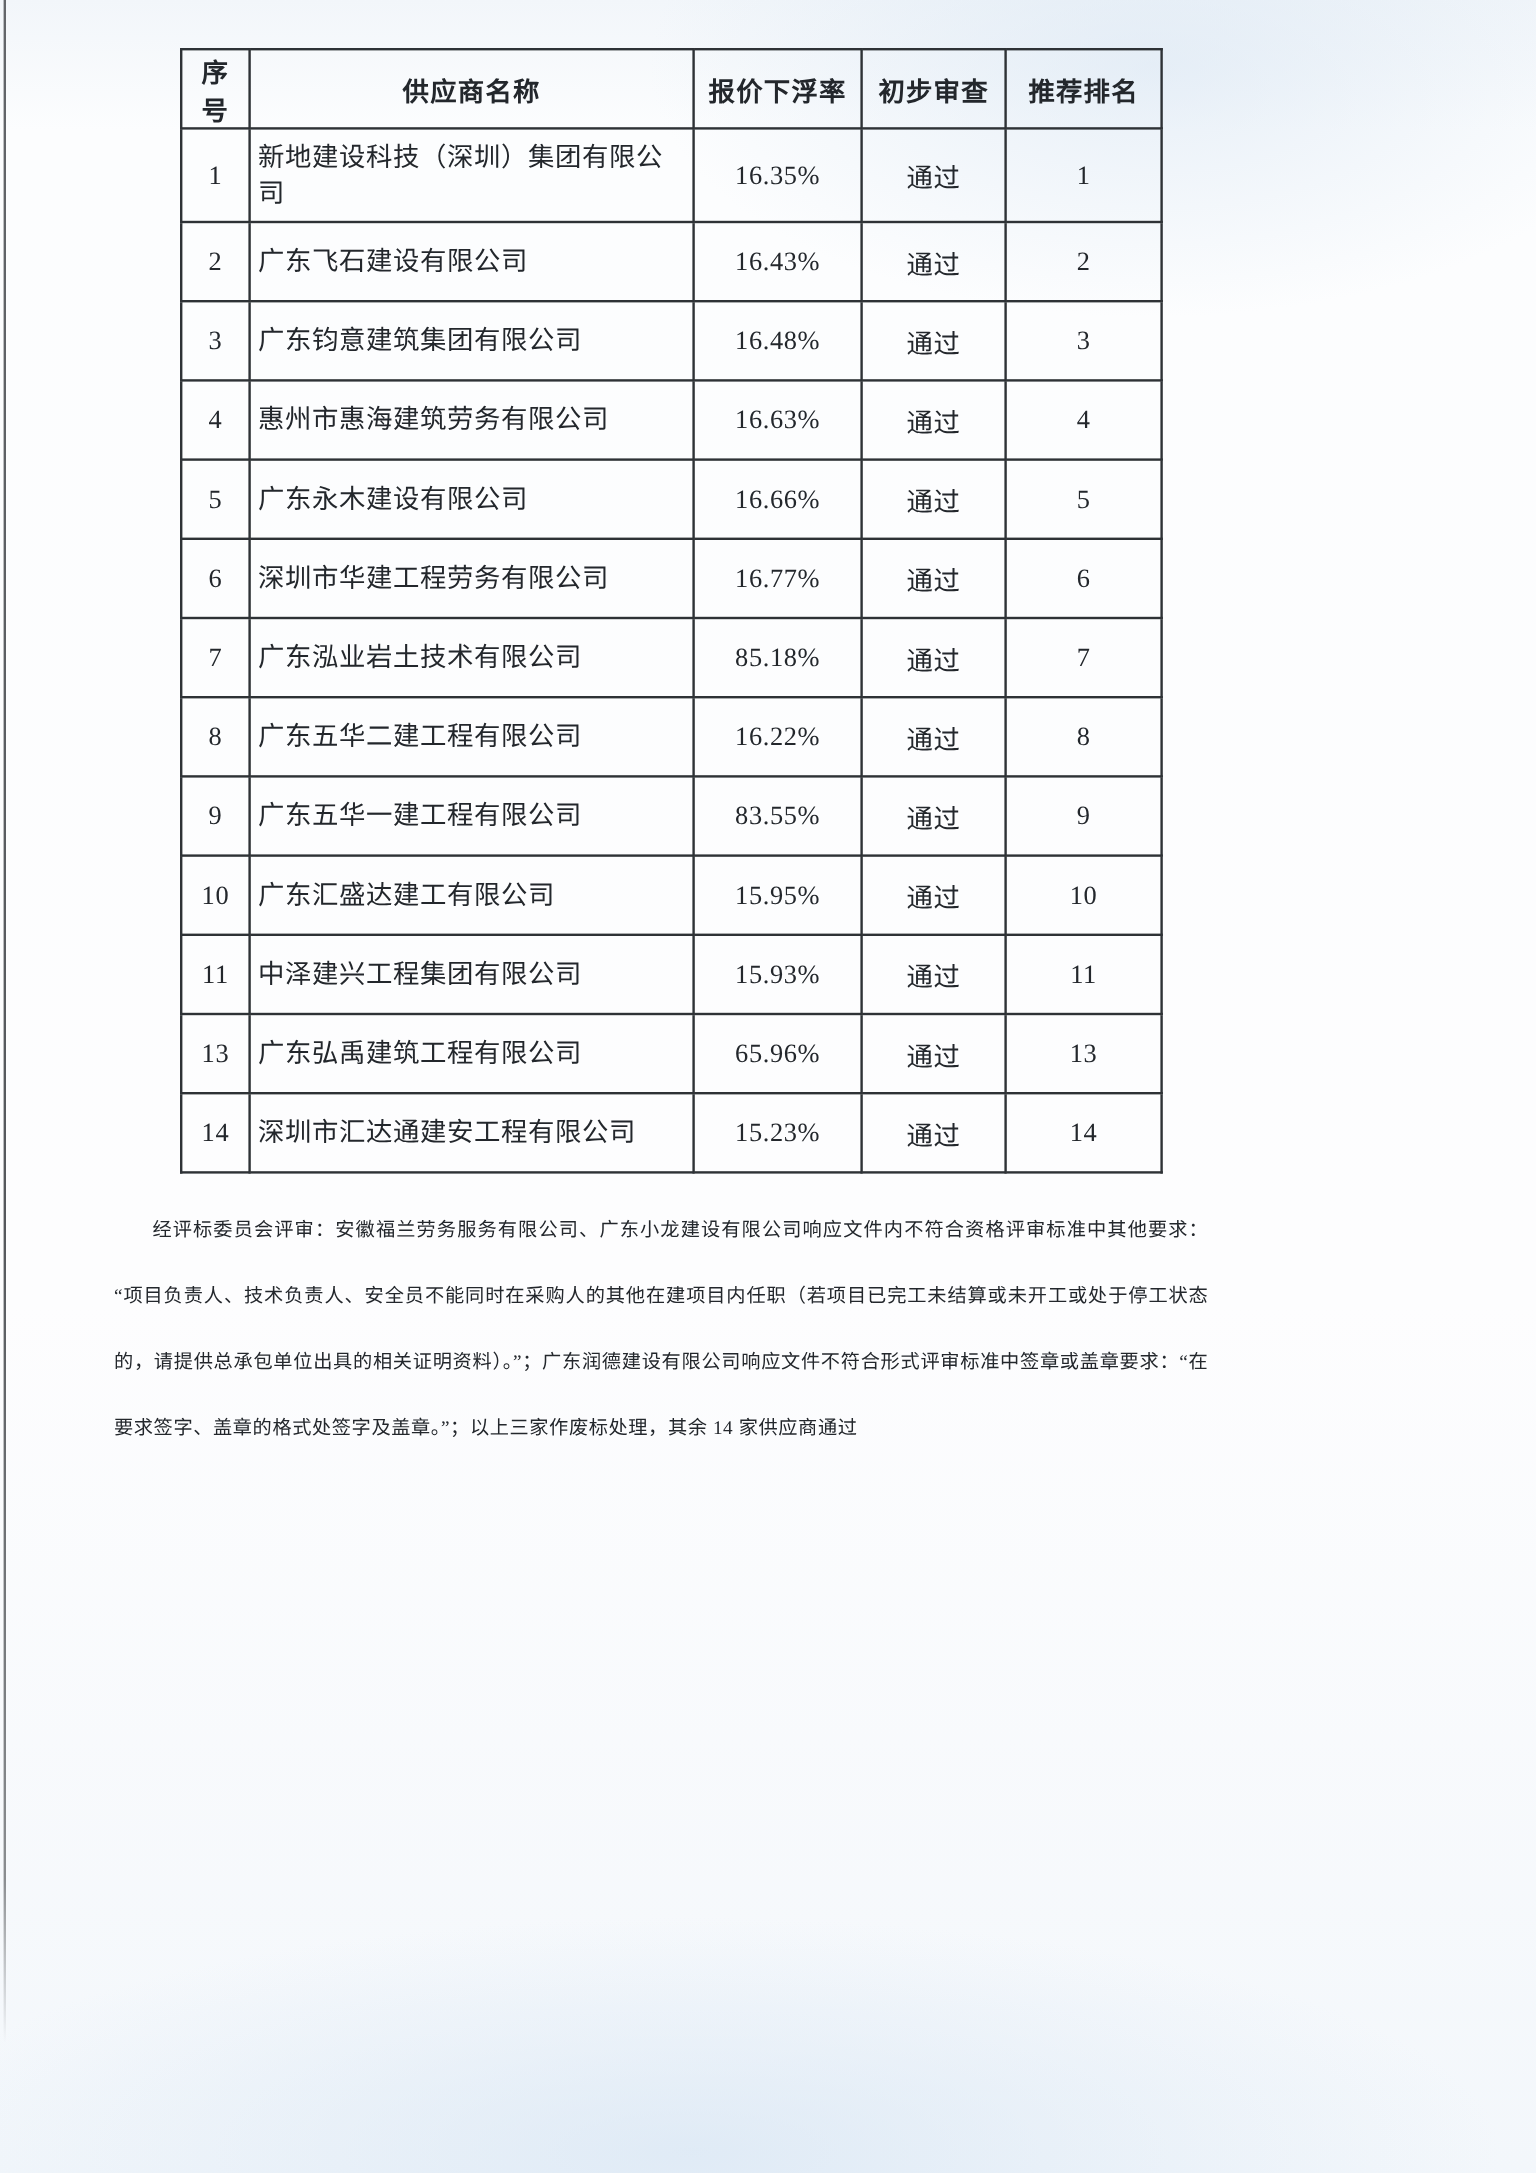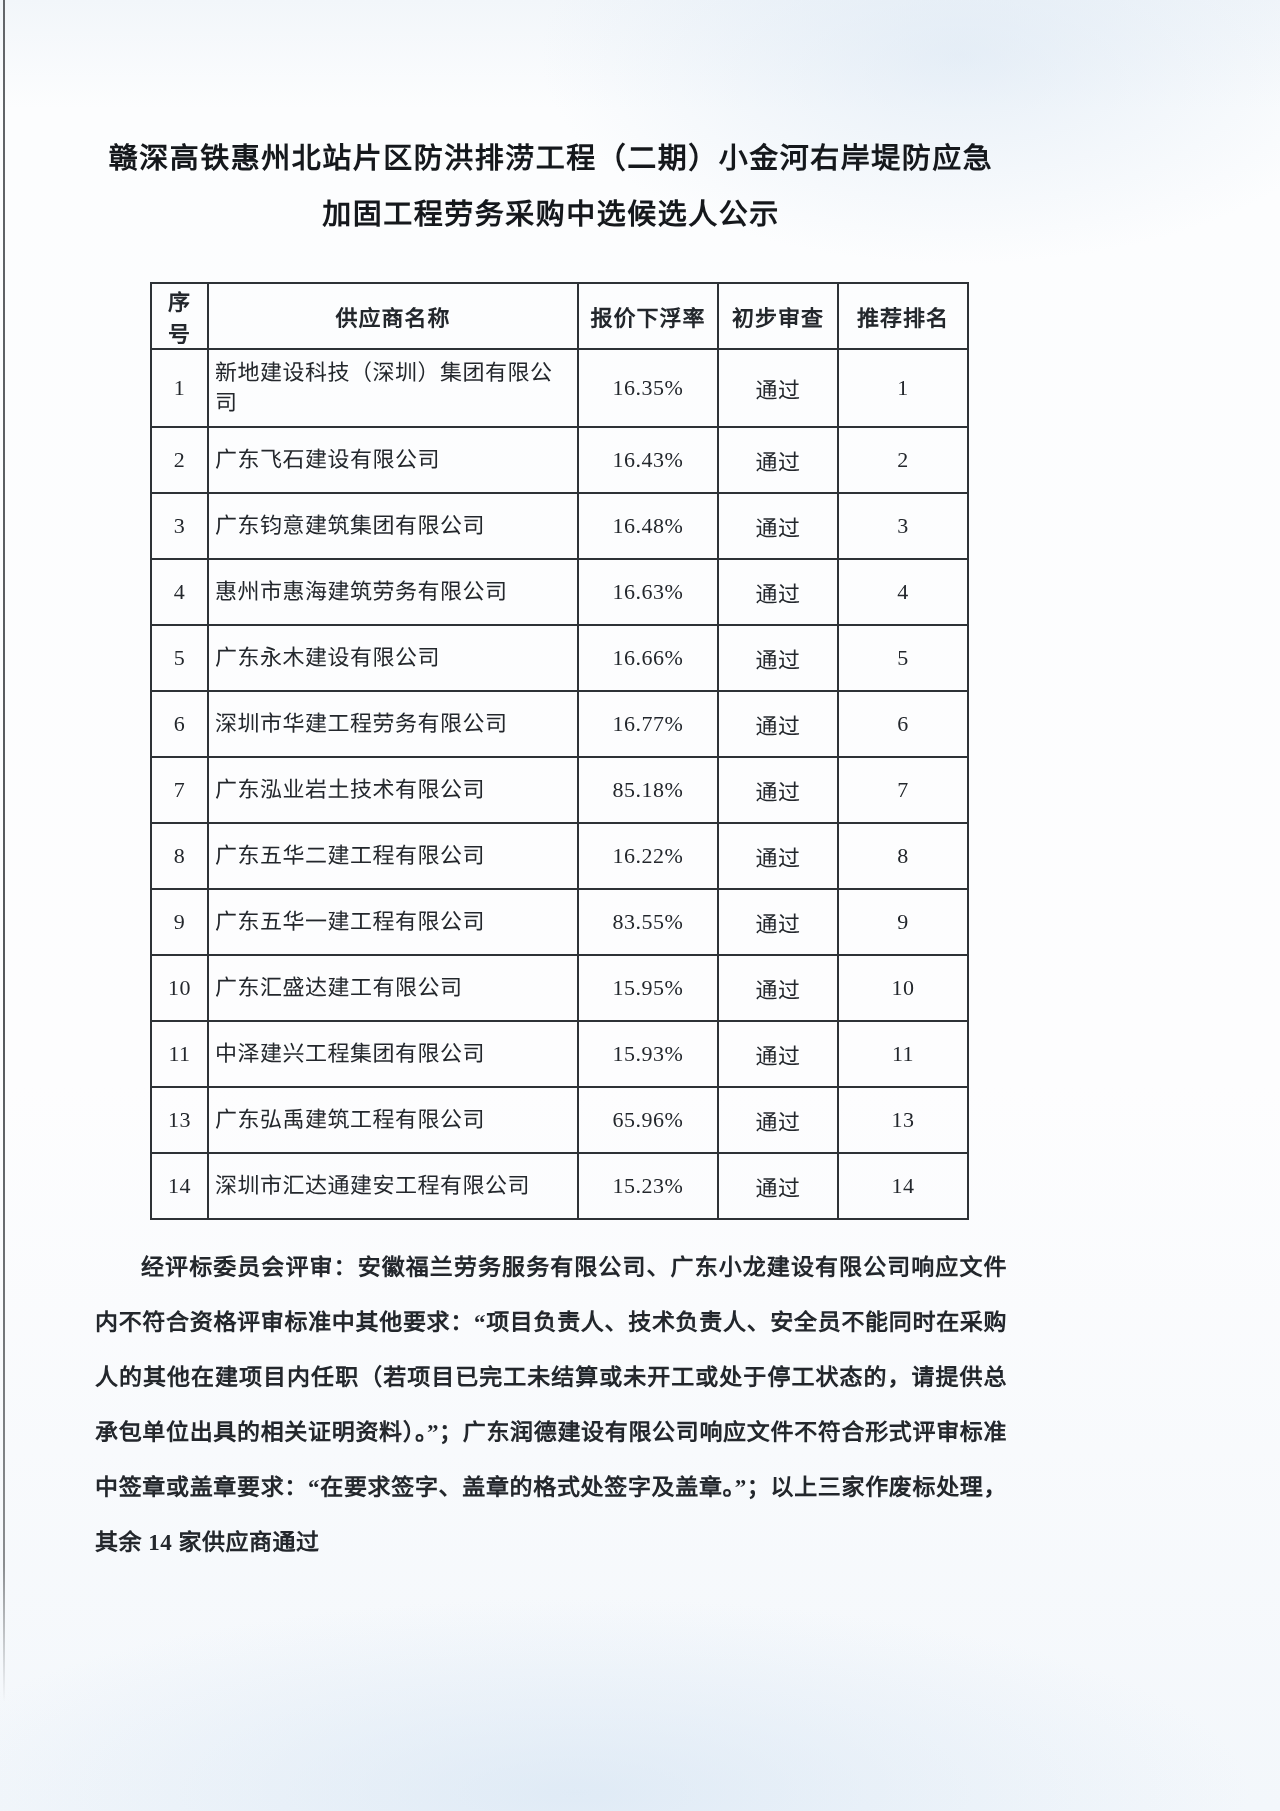--- a/index.html
+++ b/index.html
@@ -87,38 +87,36 @@
   }
   .supplier-table td.name-cell {
     text-align: left;
     line-height: 30px;
   }
   .supplier-table tr:first-child td {
     height: 78px;
   }
   .closing {
     margin: 20px 0 0 0;
-    font-size: 23px;
+    font-size: 16px;
     line-height: 55px;
     text-align: justify;
     text-indent: 2em;
     letter-spacing: 0.5px;
     color: #23272c;
-    font-weight: bold;
   }
 </style>
 </head>
 <body>
 
 <div class="page">
   <div class="scan-edge-line"></div>
 
   <div class="content">
 
-    <h1 class="doc-title">赣深高铁惠州北站片区防洪排涝工程（二期）小金河右岸堤防应急加固工程劳务采购中选候选人公示</h1>
 
 
     <table class="supplier-table">
       <colgroup>
         <col class="c-no">
           <col class="c-name">
           <col class="c-rate">
           <col class="c-review">
           <col class="c-rank">
       </colgroup>

